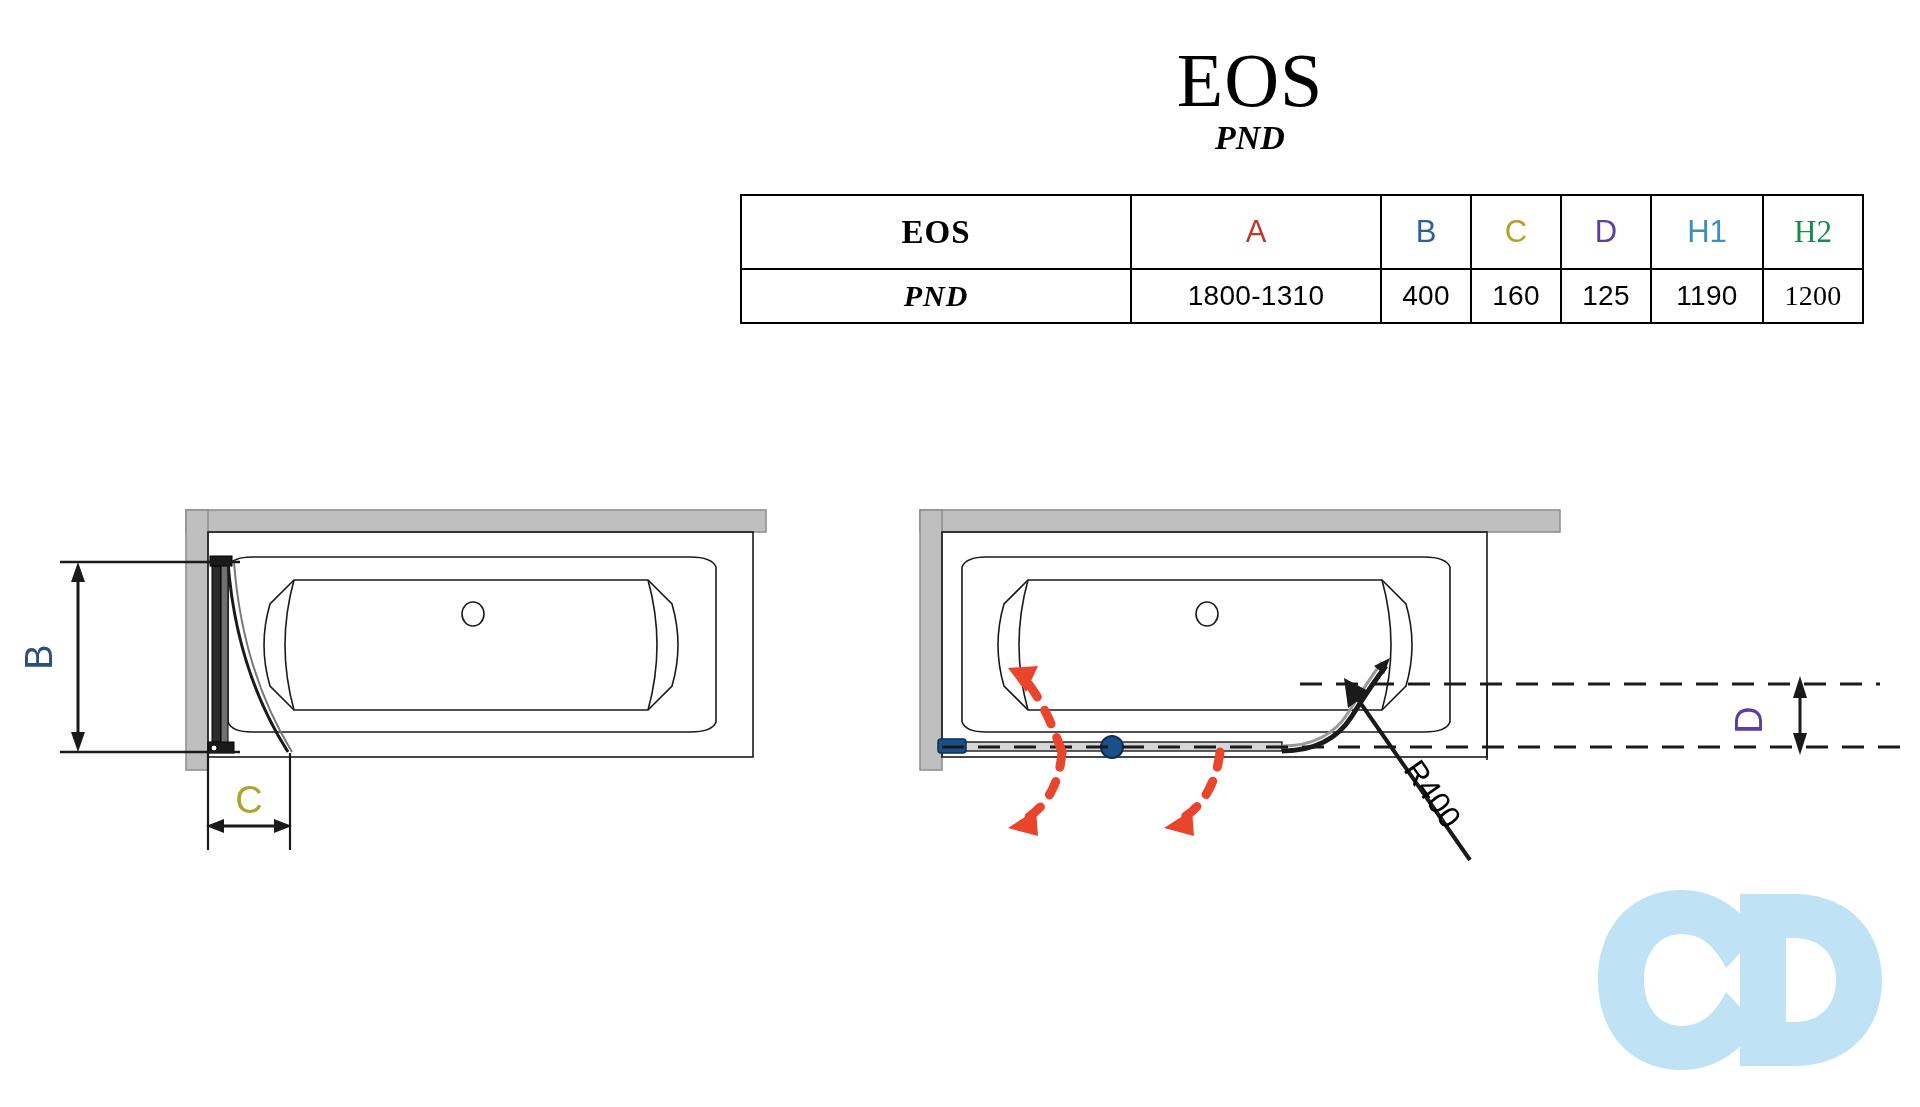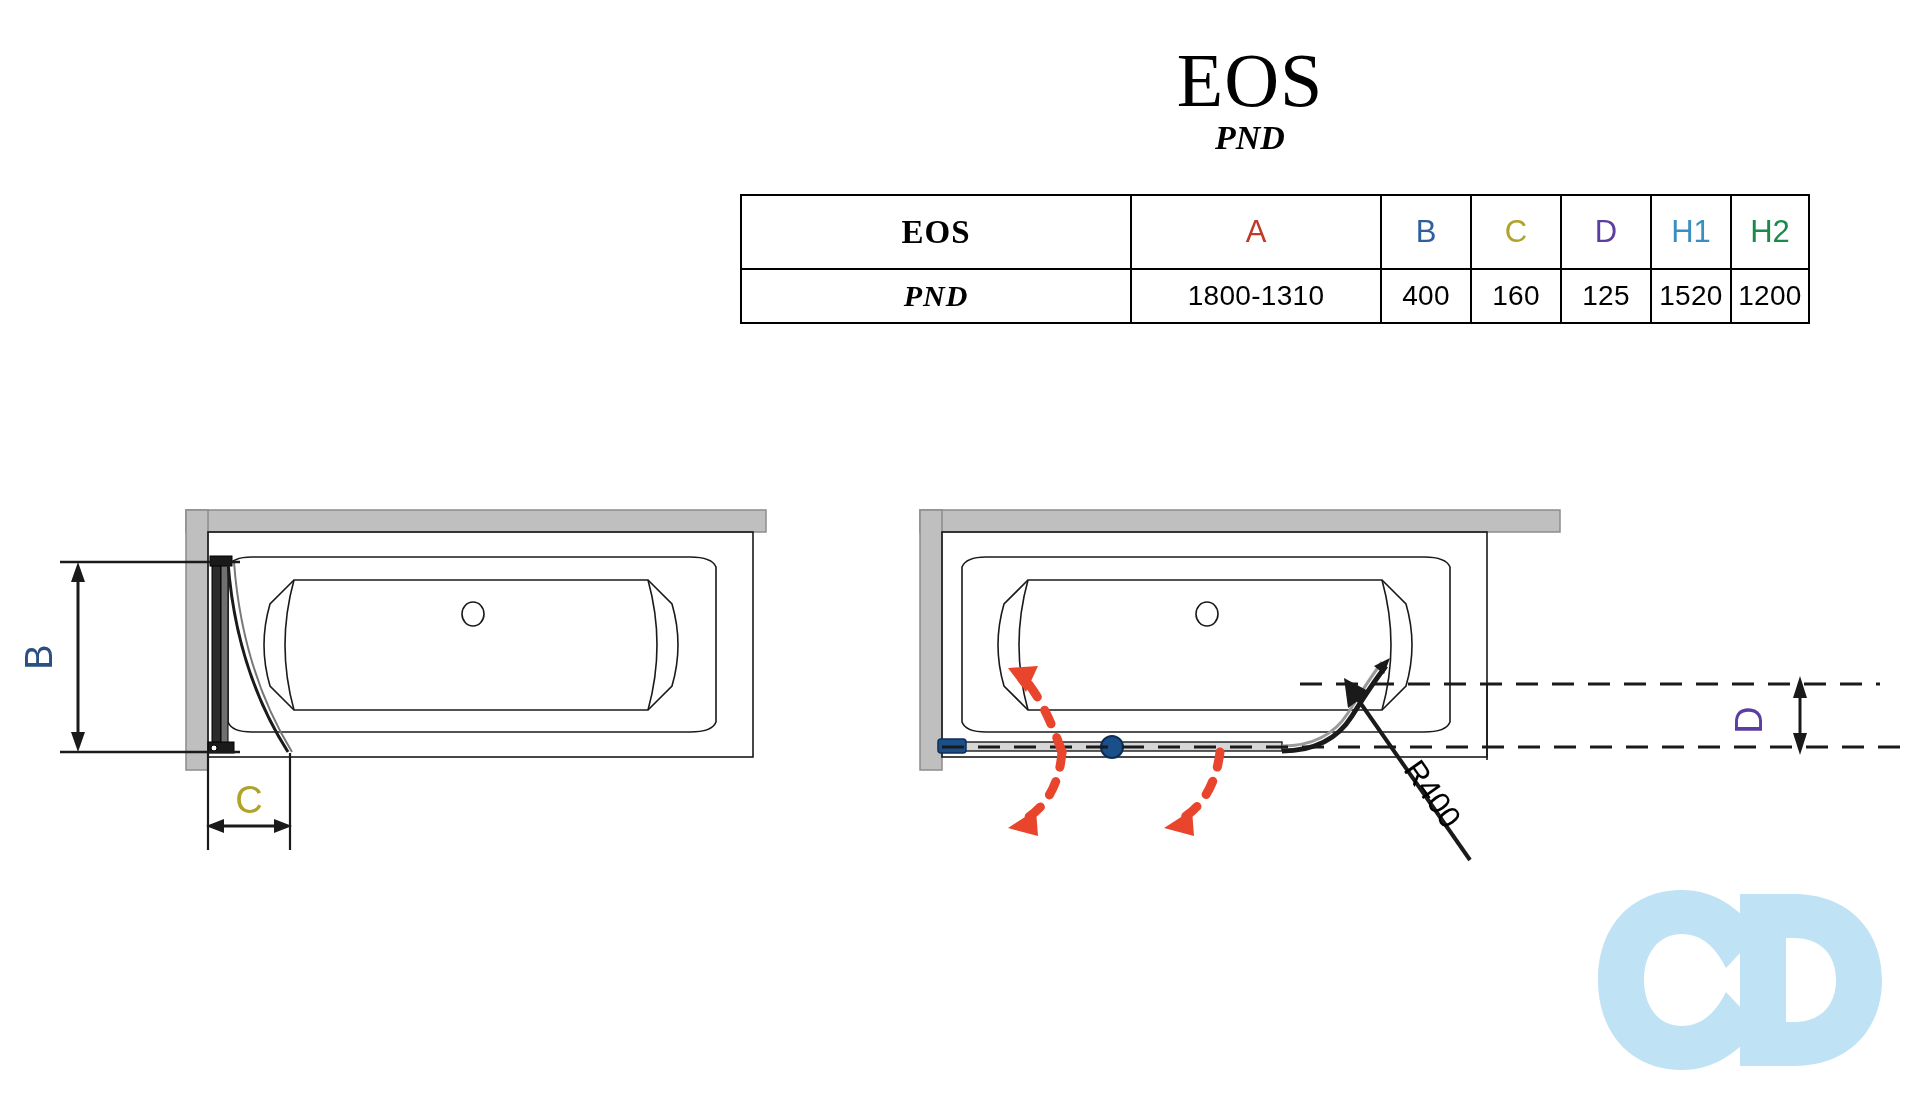--- a/index.html
+++ b/index.html
@@ -57,22 +57,22 @@
     color: #000;
     padding: 0 6px;
     box-sizing: border-box;
   }
   #spec-table tr.header-row td { height: 74px; }
   td.col-name   { width: 390px; }
   td.col-a      { width: 250px; }
   td.col-b      { width: 90px;  }
   td.col-c      { width: 90px;  }
   td.col-d      { width: 90px;  }
-  td.col-h1     { width: 80px;  }
-  td.col-h2     { width: 78px;  }
+  td.col-h1     { width: 112px;  }
+  td.col-h2     { width: 100px; font-family: Liberation Serif, serif;  }
 
   .model-head {
     font-family: "Liberation Serif", serif;
     font-weight: bold;
     font-size: 33px;
     letter-spacing: 1px;
   }
   .model-cell {
     font-family: "Liberation Serif", serif;
     font-weight: bold;
@@ -118,21 +118,21 @@
     <td class="col-d"><span class="dim-head" style="color:#5b3fa0">D</span></td>
     <td class="col-h1"><span class="dim-head" style="color:#3a8fc0">H1</span></td>
     <td class="col-h2"><span class="dim-head" style="color:#1a8a4a">H2</span></td>
   </tr>
   <tr class="data-row">
     <td class="col-name"><span class="model-cell">PND</span></td>
     <td class="col-a"><span class="val-cell">1800-1310</span></td>
     <td class="col-b"><span class="val-cell">400</span></td>
     <td class="col-c"><span class="val-cell">160</span></td>
     <td class="col-d"><span class="val-cell">125</span></td>
-    <td class="col-h1"><span class="val-cell">1520</span></td>
+    <td class="col-h1"><span class="val-cell">1190</span></td>
     <td class="col-h2"><span class="val-cell">1200</span></td>
   </tr>
 </tbody>
   </table>
 
 <div class="drawing" id="drawing-left">
   <svg width="900" height="620" viewBox="0 0 900 620">
 
     <g>
       <rect x="186" y="40" width="580" height="22" fill="#bfbfbf" stroke="#8c8c8c" stroke-width="1.5"></rect>

